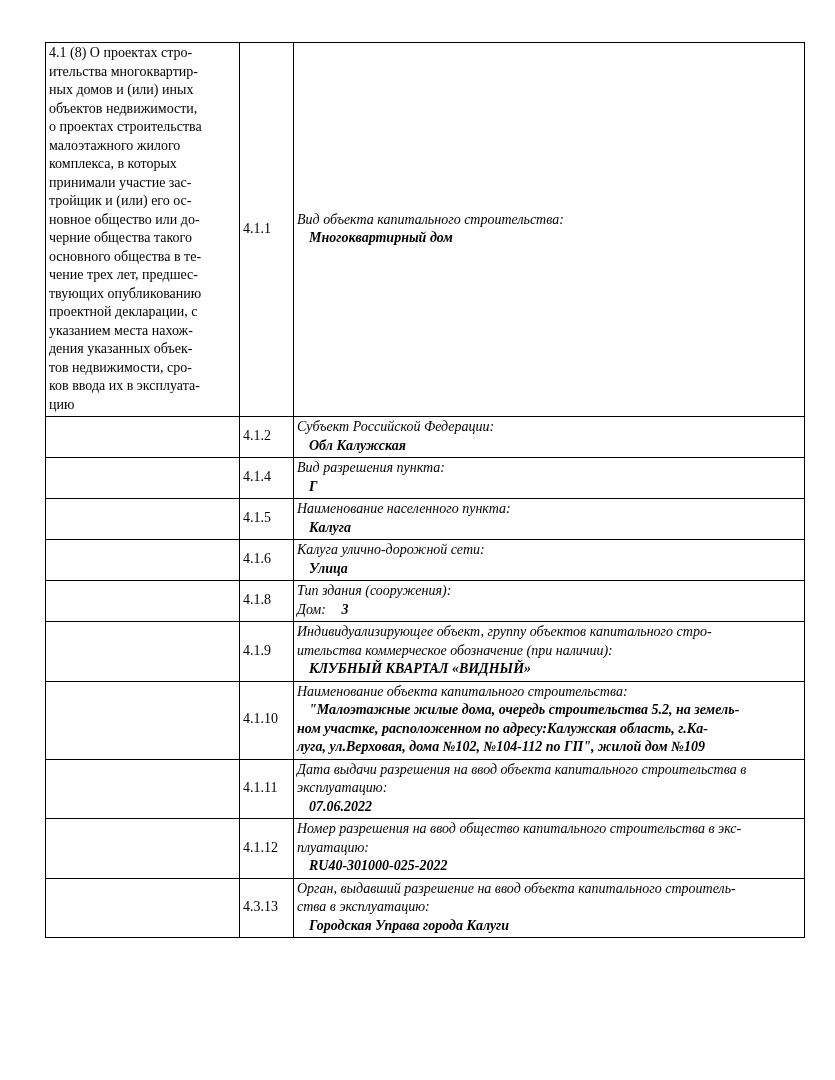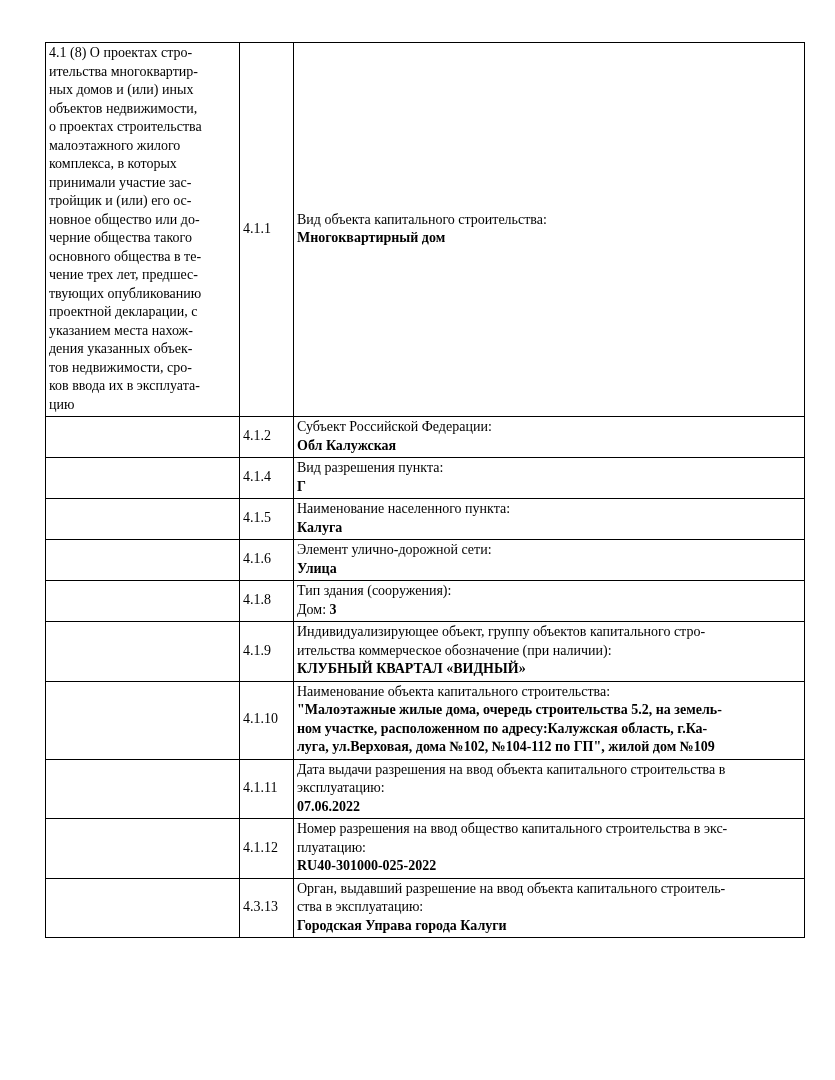--- a/index.html
+++ b/index.html
@@ -23,22 +23,22 @@
     border: 1px solid #000000;
     vertical-align: middle;
     font-size: 14px;
     line-height: 18.5px;
     white-space: pre;
     overflow: visible;
     padding: 1px 2px 2px 3px;
   }
   td.c1 { width: 188px; }
   td.c2 { width: 48px; margin-left: 45px; }
-  td.c3 { width: 505px; padding-left: 4px; }
-  .bold { font-weight: bold; }
+  td.c3 { width: 505px; padding-left: 4px; font-style: italic; }
+  .bold { font-weight: bold; margin-left: 12px; }
 </style>
 </head>
 <body>
 
 <table class="decl">
   <tbody>
     <tr>
       <td class="c1"><span>4.1 (8) О проектах стро-
 ительства многоквартир-
 ных домов и (или) иных
@@ -77,21 +77,21 @@
     </tr>
     <tr>
       <td class="c1"></td>
       <td class="c2"><span>4.1.5</span></td>
       <td class="c3"><span>Наименование населенного пункта:
 </span><span class="bold">Калуга</span></td>
     </tr>
     <tr>
       <td class="c1"></td>
       <td class="c2"><span>4.1.6</span></td>
-      <td class="c3"><span>Элемент улично-дорожной сети:
+      <td class="c3"><span>Калуга улично-дорожной сети:
 </span><span class="bold">Улица</span></td>
     </tr>
     <tr>
       <td class="c1"></td>
       <td class="c2"><span>4.1.8</span></td>
       <td class="c3"><span>Тип здания (сооружения):
 </span><span>Дом: </span><span class="bold">3</span></td>
     </tr>
     <tr>
       <td class="c1"></td>

